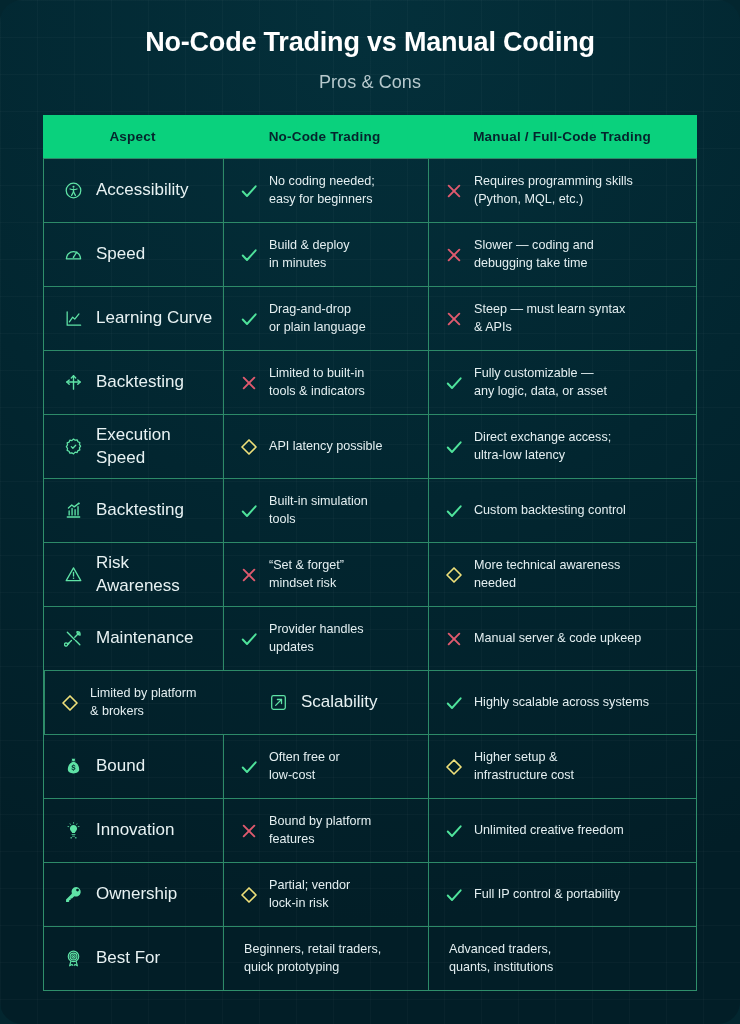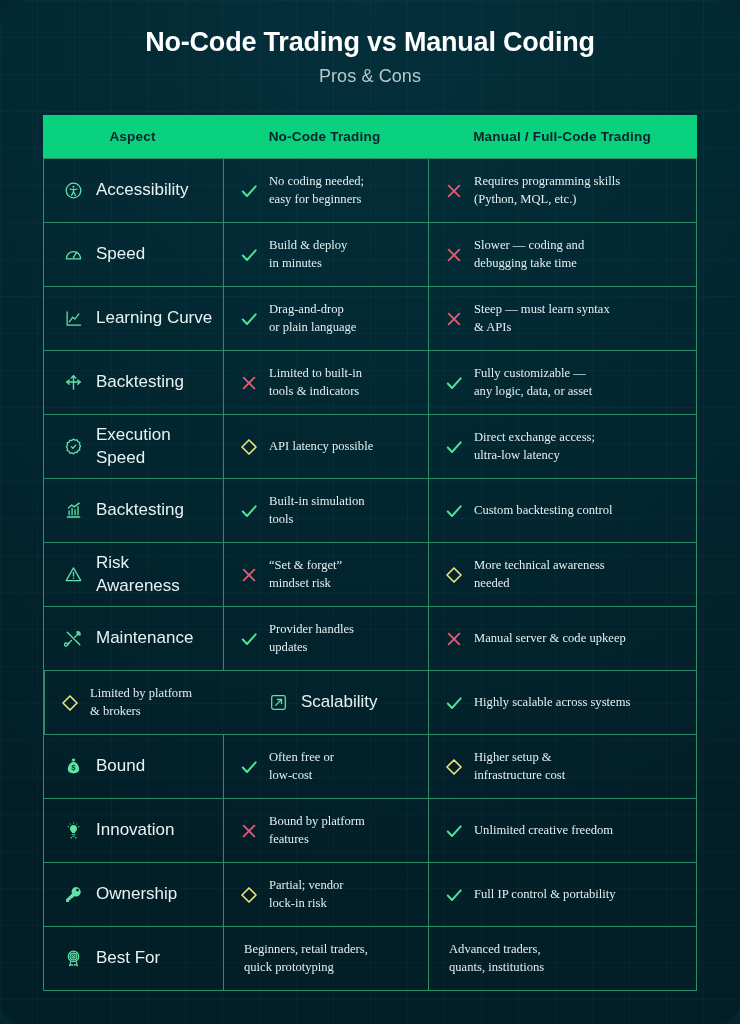--- a/index.html
+++ b/index.html
@@ -19,21 +19,21 @@
     border-radius: 22px;
   }
 
   
   .titleblock{ padding-top:26px; text-align:center; }
   .maintitle{
     font-size:27px; font-weight:700; color:#ffffff;
     letter-spacing:-0.2px; line-height:1.2;
   }
   .subtitle{
-    margin-top:8px; font-size:18px; font-weight:400;
+    margin-top:14px; font-size:18px; font-weight:400;
     color:#b7c9cd; letter-spacing:0.1px;
   }
 
   
   .table-wrap{
     position:absolute; left:43px; top:115px;
     width:654px;
     border:1px solid #2f8f6b;
     border-top:none;
   }
@@ -82,21 +82,20 @@
   .mark{
     width:22px; height:22px; flex:none;
     display:flex; align-items:center; justify-content:center;
     margin-right:9px; margin-left:4px;
   }
   .mark svg{ width:20px; height:20px; display:block; }
   .mark.blank{ width:0; margin:0; }
   .val-text{
     font-size:12.6px; color:#e4eff1; line-height:1.38;
     white-space:pre-line;
-    font-family:Liberation Serif, serif;
   }
   .cell.center-text{ padding-left:20px; }
   .cell.c2 .val-text{ }
 </style>
 </head>
 <body>
 
 <div id="page">
 
   <div class="titleblock">

